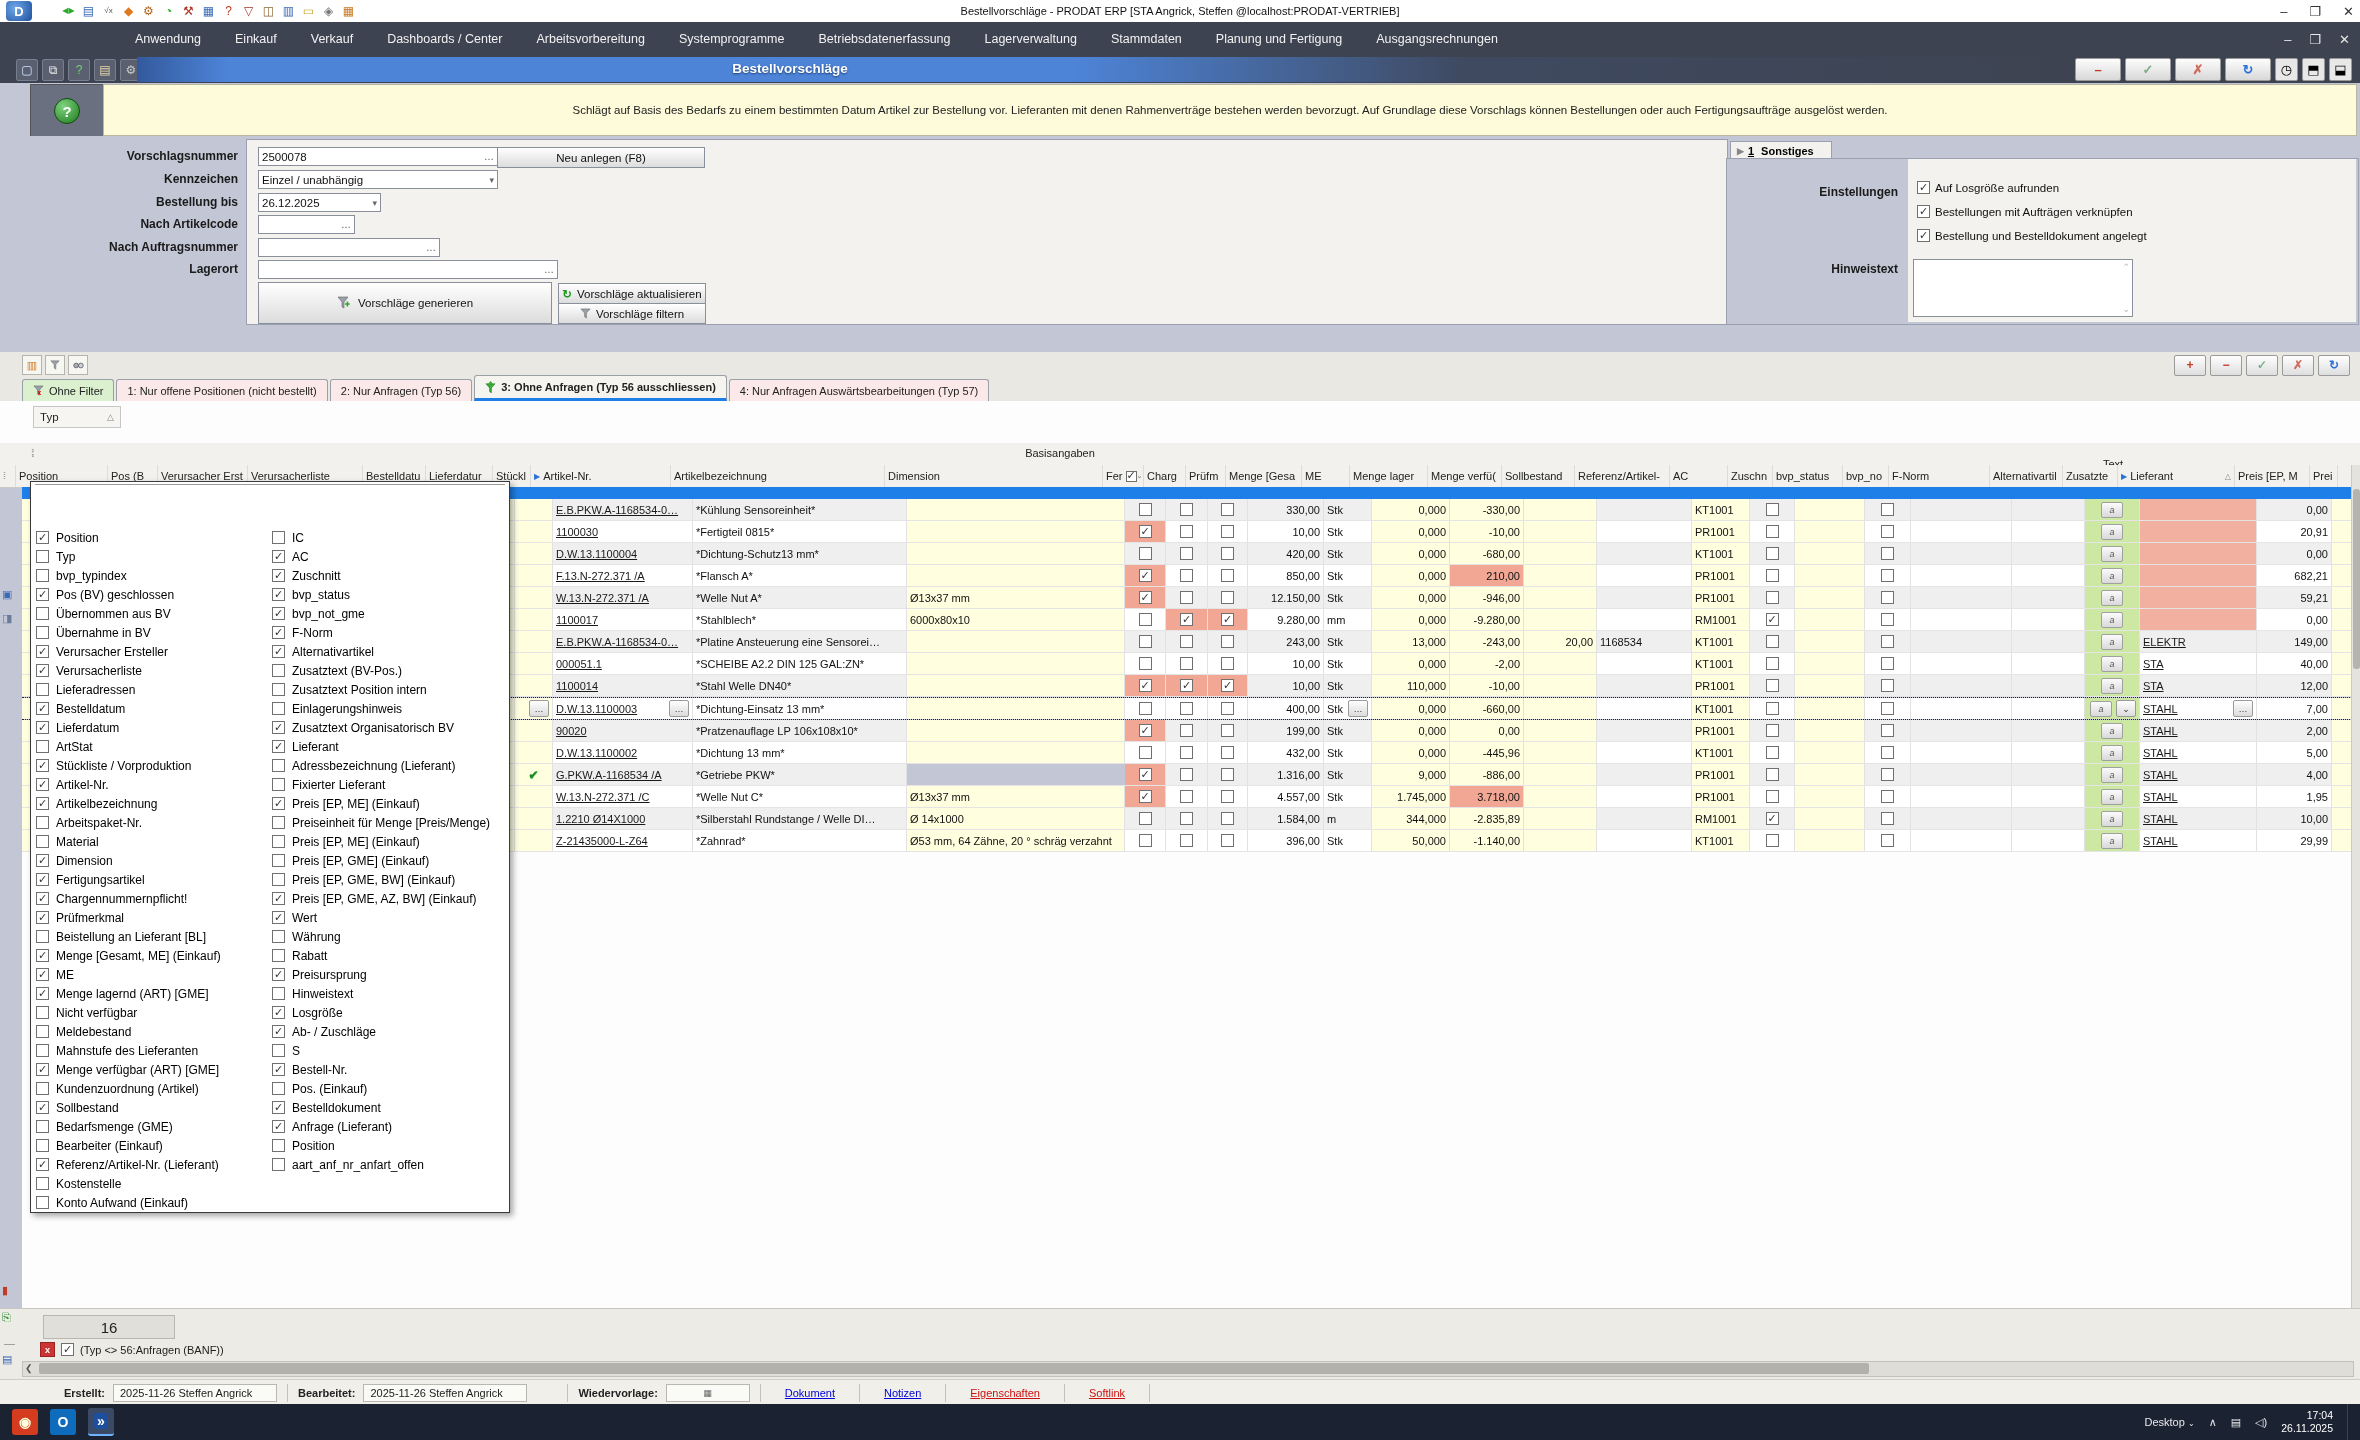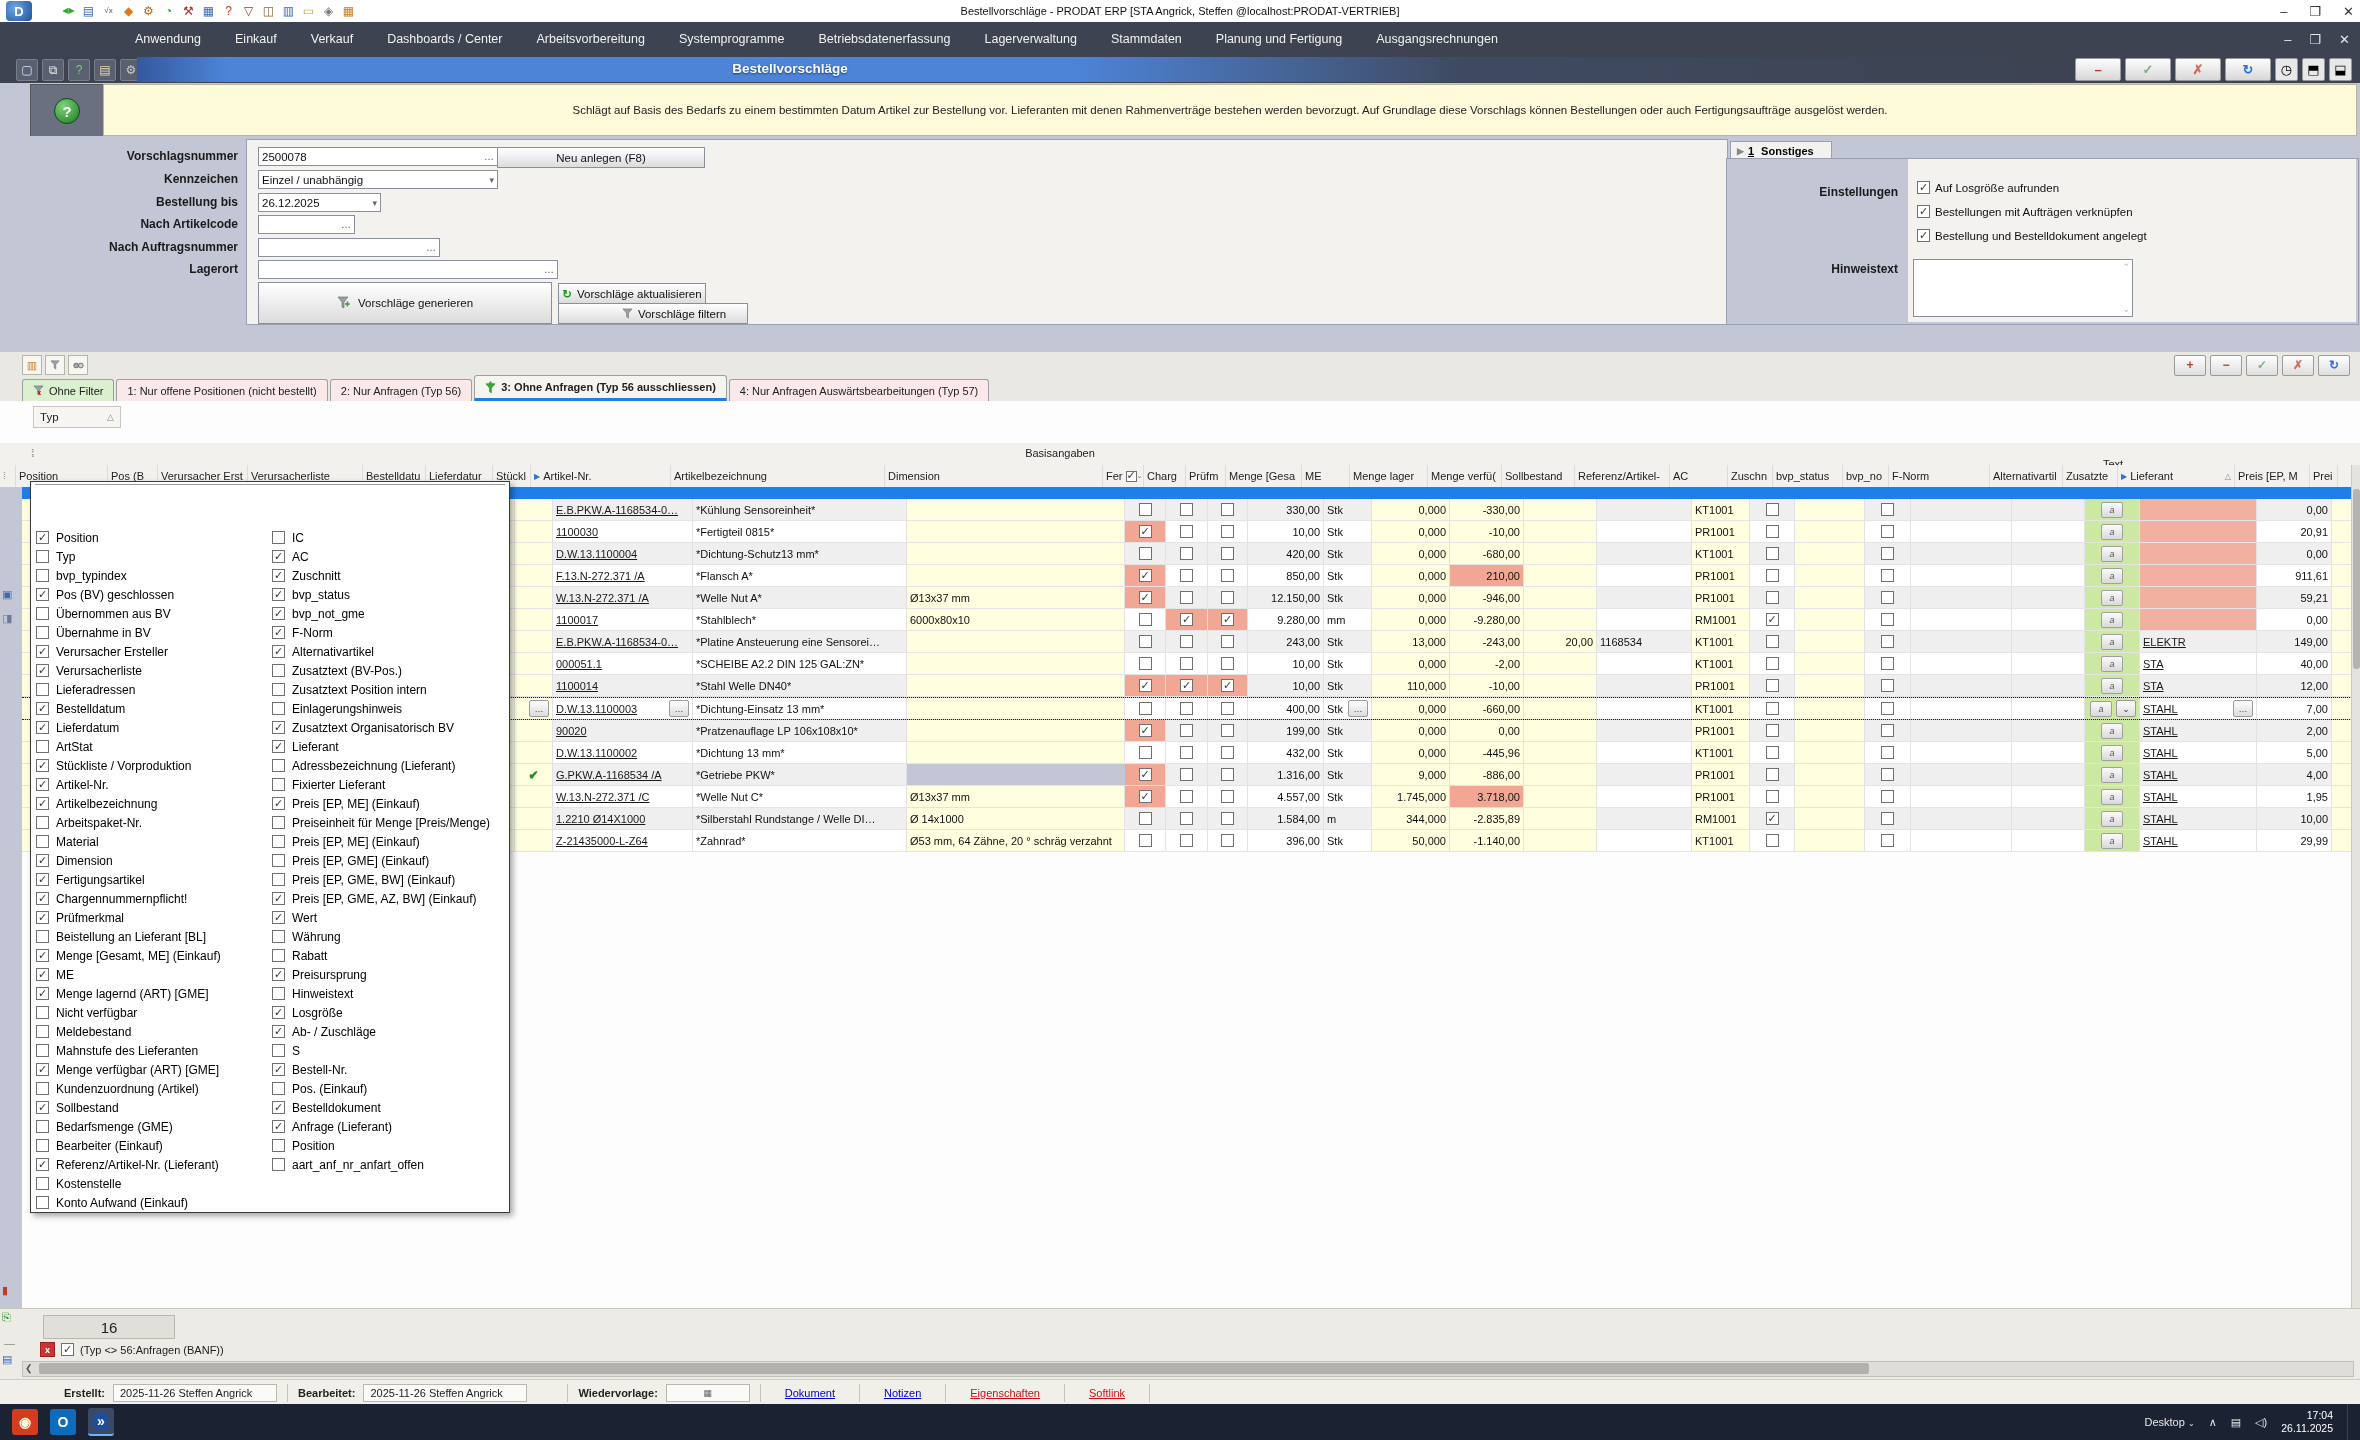--- a/index.html
+++ b/index.html
@@ -234,21 +234,21 @@
       <svg width="14" height="14" viewBox="0 0 14 14">
           <path d="M1 1h10l-4 5v6l-2-1V6z" fill="#9aa0aa" stroke="#666" stroke-width="0.6"></path>
           <path d="M9 8h2v2h2v2h-2v2H9v-2H7v-2h2z" fill="#2daa2d" transform="scale(0.8) translate(3,-1)"></path>
         </svg>
       <span>Vorschläge generieren</span>
     </div>
     <div class="fbtn" style="left:558px;top:147px;width:146px;height:19px;gap:5px;">
       <span style="color:#1d9a1d;font-weight:bold;">↻</span>
         <span>Vorschläge aktualisieren</span>
     </div>
-    <div class="fbtn" style="left:558px;top:167px;width:146px;height:19px;gap:5px;padding-left:42px;">
+    <div class="fbtn" style="left:558px;top:167px;width:146px;height:19px;gap:5px;">
       <svg width="11" height="11" viewBox="0 0 12 12">
           <path d="M1 1h10l-4 4.5V11L5 9.5V5.5z" fill="#9aa0aa" stroke="#666" stroke-width="0.6"></path>
         </svg>
       <span>Vorschläge filtern</span>
     </div>
 
     <div class="sonstab">
         <span style="color:#888;font-size:9px;">▶</span>
         <span><u>1</u>&nbsp;<span></span></span>
         <span>Sonstiges</span>
@@ -704,21 +704,21 @@
         <div class="tcell" style="width: 46px; justify-content: center; background: rgb(255, 255, 255);">
           <span class="cb"></span>
         </div>
         <div class="tcell" style="width: 101px; background: rgb(255, 255, 255);"></div>
         <div class="tcell" style="width: 73px; background: rgb(255, 255, 255);"></div>
         <div class="tcell" style="width: 55px; background: rgb(205, 232, 162);">
           <span class="abtn">a</span>
         </div>
         <div class="tcell" style="width: 117px; background: rgb(242, 177, 160);"></div>
         <div class="tcell num" style="width: 75px; background: rgb(255, 255, 255);">
-          <span>911,61</span>
+          <span>682,21</span>
         </div>
         <div class="tcell" style="width: 28px; background: rgb(255, 255, 223);"></div>
       </div>
       <div class="trow">
         <div class="tcell" style="width: 16px; background: rgb(255, 255, 223);">
           <span></span>
         </div>
         <div class="tcell" style="width: 92px; background: rgb(255, 255, 223);"></div>
         <div class="tcell" style="width: 50px; background: rgb(255, 255, 223);"></div>
         <div class="tcell" style="width: 90px; background: rgb(255, 255, 223);"></div>

